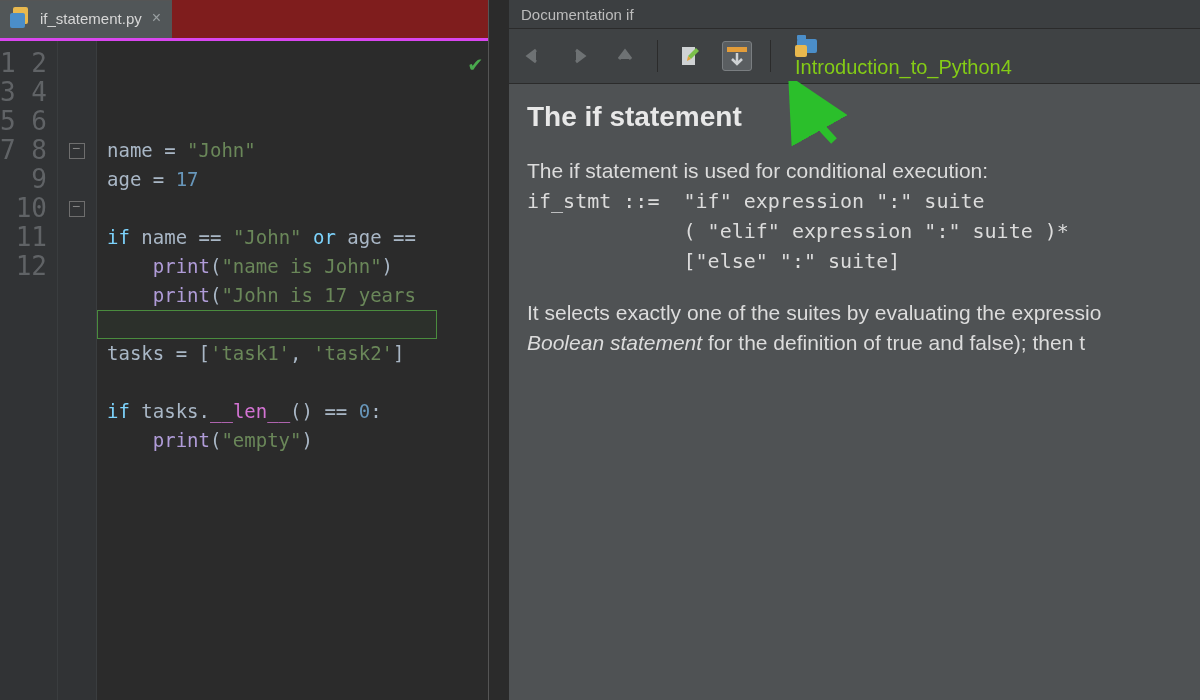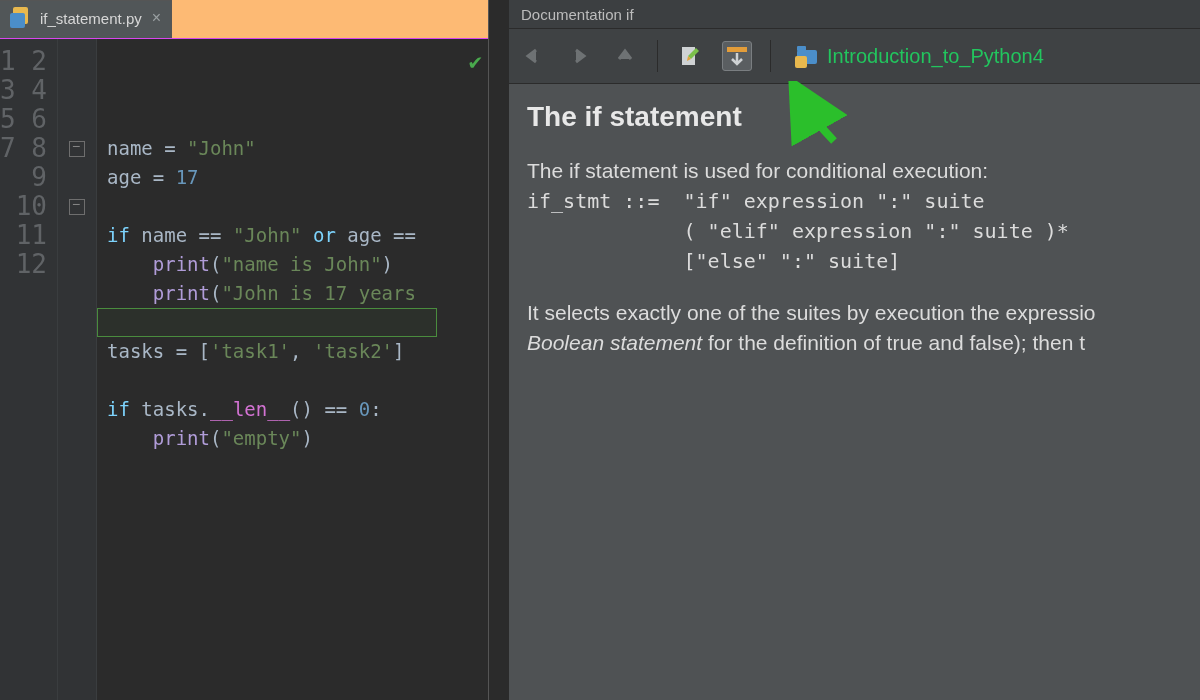--- a/index.html
+++ b/index.html
@@ -2,22 +2,22 @@
 <html><head>
 <meta charset="utf-8">
 <style>
   html,body{margin:0;padding:0;width:1200px;height:700px;overflow:hidden;
     font-family:"Segoe UI","Helvetica Neue",Arial,sans-serif;
     background:#2b2b2b;color:#bbb;}
   .root{display:flex;width:1200px;height:700px;}
   
   .editor-pane{flex:0 0 488px;display:flex;flex-direction:column;
     background:#2b2b2b;border-right:1px solid #555;}
-  .tab-row{height:38px;background:#fdba74;display:flex;align-items:flex-end;
-    border-bottom:1px solid #d946ef;}
+  .tab-row{height:38px;background:#7f1d1d;display:flex;align-items:flex-end;
+    border-bottom:3px solid #d946ef;}
   .tab{display:flex;align-items:center;height:34px;padding:0 10px 0 10px;
     background:#515658;border-top:1px solid #555;border-right:1px solid #555;
     color:#d7d7d7;font-size:15px;border-bottom:3px solid #515658;}
   .tab .py-icon{margin-right:8px;}
   .tab .close{margin-left:10px;color:#9aa0a2;font-size:16px;line-height:1;}
   .editor-body{flex:1;display:flex;position:relative;background:#2b2b2b;}
   .gutter{width:58px;background:#313335;color:#606366;font-family:Menlo,Consolas,monospace;
     font-size:26px;text-align:right;padding:8px 10px 0 0;box-sizing:border-box;
     line-height:29px;user-select:none;border-right:1px solid #3a3d3f;}
   .fold-col{width:38px;background:#313335;border-right:1px solid #3a3d3f;
@@ -41,21 +41,21 @@
   .doc-pane{flex:1;display:flex;flex-direction:column;background:#4f5254;margin-left:20px;}
   .doc-title-row{height:28px;background:#3c3f41;color:#bcbcbc;font-size:15px;
     display:flex;align-items:center;padding-left:12px;border-bottom:1px solid #2b2b2b;}
   .doc-toolbar{height:54px;background:#3f4244;display:flex;align-items:center;
     padding:0 10px;gap:18px;border-bottom:1px solid #2b2b2b;position:relative;}
   .tb-btn{width:28px;height:28px;display:flex;align-items:center;justify-content:center;
     border-radius:3px;}
   .tb-btn.dis svg *{stroke:#6e7274;fill:#6e7274;}
   .tb-btn.active{background:#5a5e61;border:1px solid #7a7e81;}
   .tb-sep{width:1px;height:32px;background:#2b2b2b;}
-  .tb-label{display:flex;align-items:flex-start;color:#22c55e;font-size:20px;margin-left:6px;}
+  .tb-label{display:flex;align-items:flex-start;color:#84cc16;font-size:20px;margin-left:6px;flex-direction:column;}
   .tb-label .py-icon{margin-right:10px;}
   .arrow-callout{position:absolute;left:275px;top:52px;pointer-events:none;}
   .doc-content{flex:1;padding:14px 18px 0 18px;color:#dcdcdc;font-size:21px;
     line-height:30px;overflow:hidden;}
   .doc-content h2{margin:4px 0 24px 0;font-size:28px;font-weight:700;color:#e8e8e8;}
   .doc-content .mono{font-family:Menlo,Consolas,monospace;font-size:20px;white-space:pre;}
   .doc-content em{font-style:italic;}
   
   .py-icon{position:relative;width:22px;height:22px;display:inline-block;}
   .py-icon .back{position:absolute;left:3px;top:0;width:15px;height:17px;
@@ -178,19 +178,19 @@
     </div>
 
     <div class="doc-content">
       <h2>The if statement</h2>
       <div>The if statement is used for conditional execution:</div>
       <div class="mono">if_stmt ::=  "if" expression ":" suite</div>
       <div class="mono">             ( "elif" expression ":" suite )*</div>
       <div class="mono">             ["else" ":" suite]</div>
       <div style="height:22px"></div>
       <div>
-        <span>It selects exactly one of the suites by execution the expressio</span><br>
+        <span>It selects exactly one of the suites by evaluating the expressio</span><br>
         <em>Boolean statement</em><span> for the definition of true and false); then t</span><br>
       </div>
     </div>
   </div>
 
 </div>
 
 </body></html>

